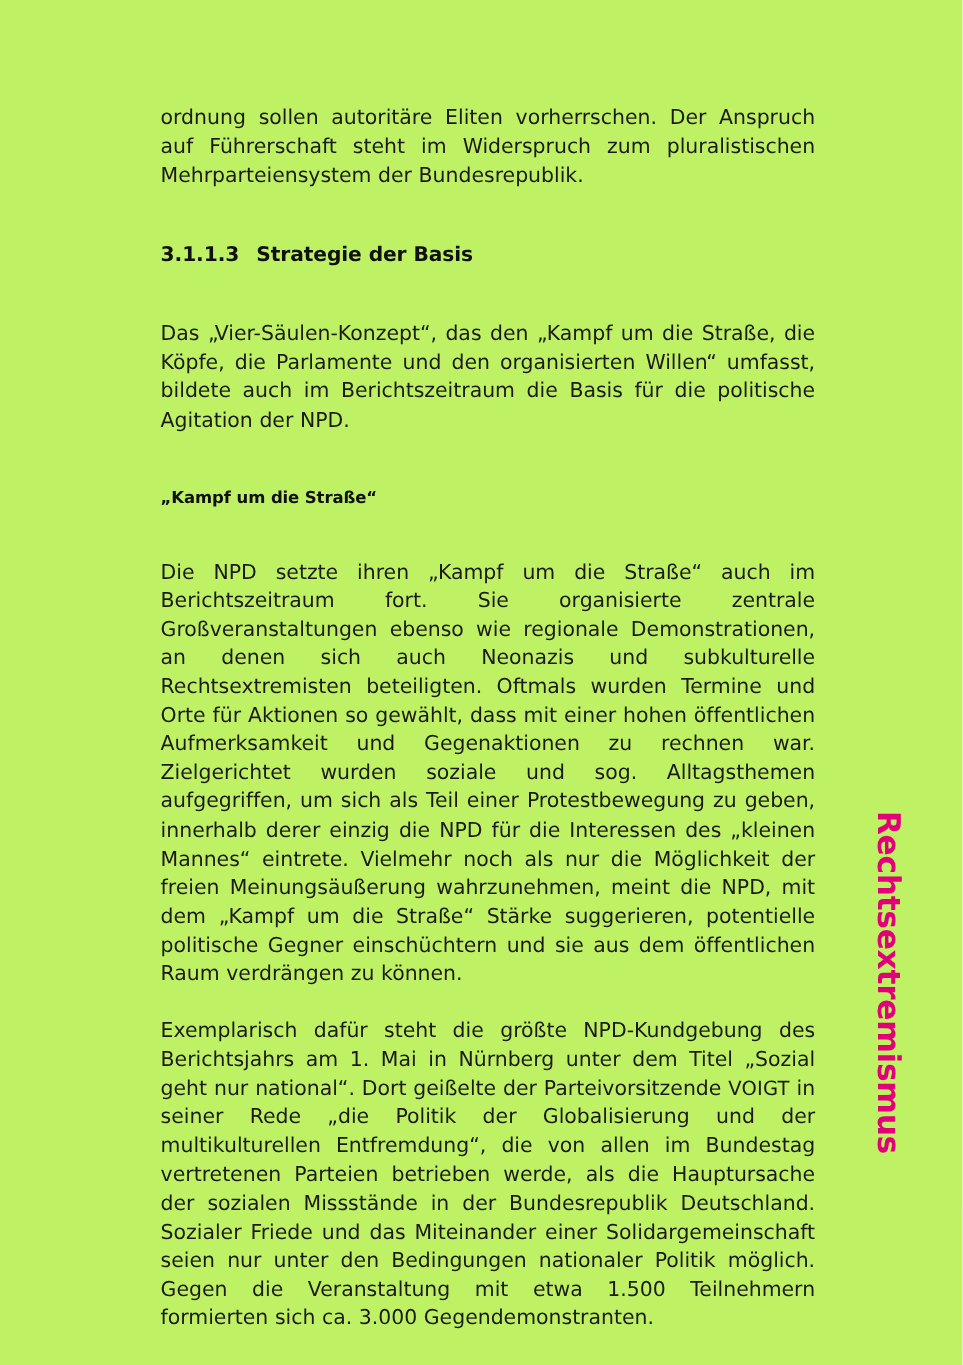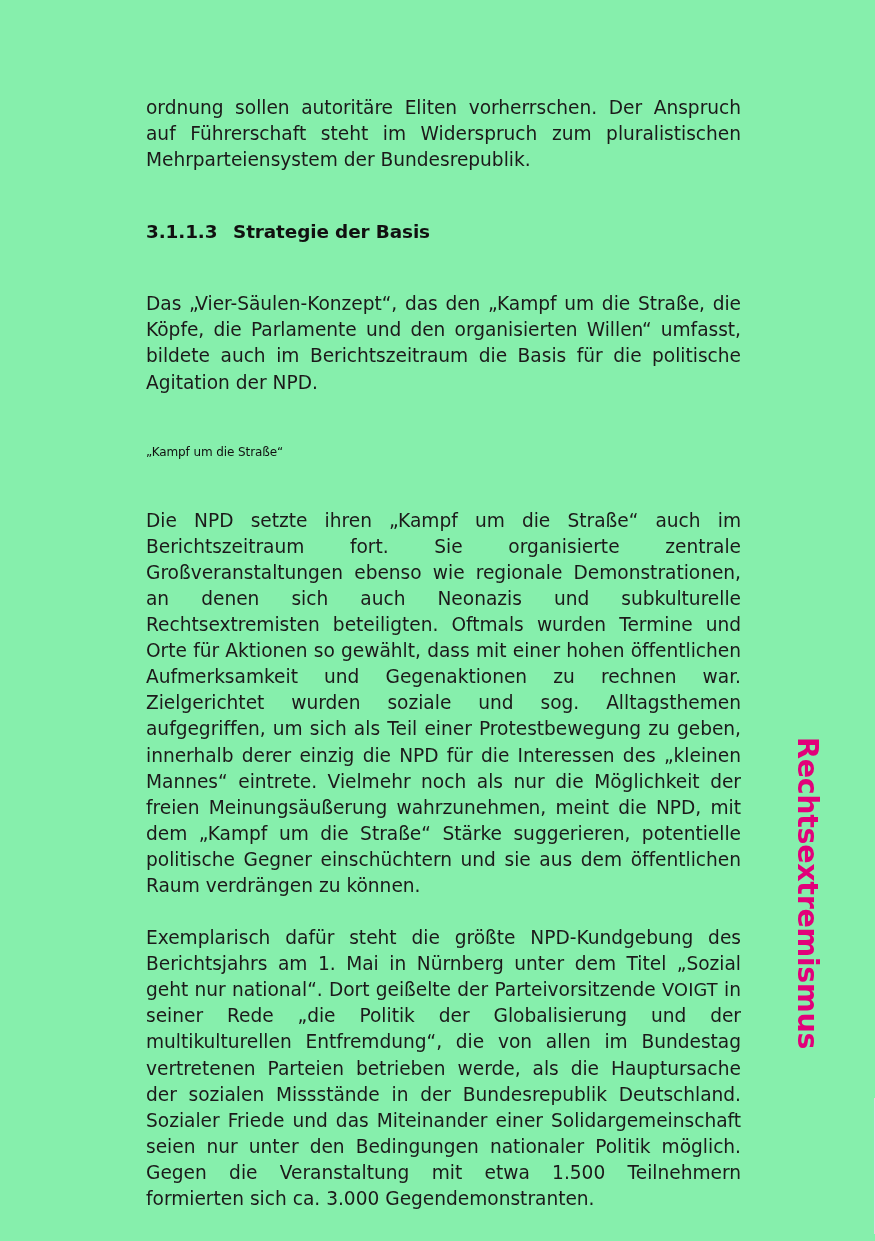--- a/index.html
+++ b/index.html
@@ -7,21 +7,21 @@
     padding: 0;
     background: #ffffff;
   }
   body {
     font-family: "DejaVu Sans", sans-serif;
   }
   .page {
     position: relative;
     width: 875px;
     height: 1241px;
-    background: #86efac;
+    background: #bef264;
     overflow: hidden;
   }
 
   
   .content {
     position: absolute;
     left: 146px;
     top: 95px;
     width: 595px;
   }
@@ -65,23 +65,23 @@
     width: 87px;
     flex: 0 0 87px;
   }
   h2.section-heading .ttl {
     display: inline-block;
   }
 
   h3.sub-heading {
     margin: 0;
     font-family: "DejaVu Sans", sans-serif;
-    font-size: 12px;
+    font-size: 15px;
     line-height: 24px;
-    font-weight: normal;
+    font-weight: bold;
     color: #111010;
     letter-spacing: -0.1px;
   }
 
   .smallcaps {
     font-size: 0.955em;
     letter-spacing: 0.15px;
   }
 
   

